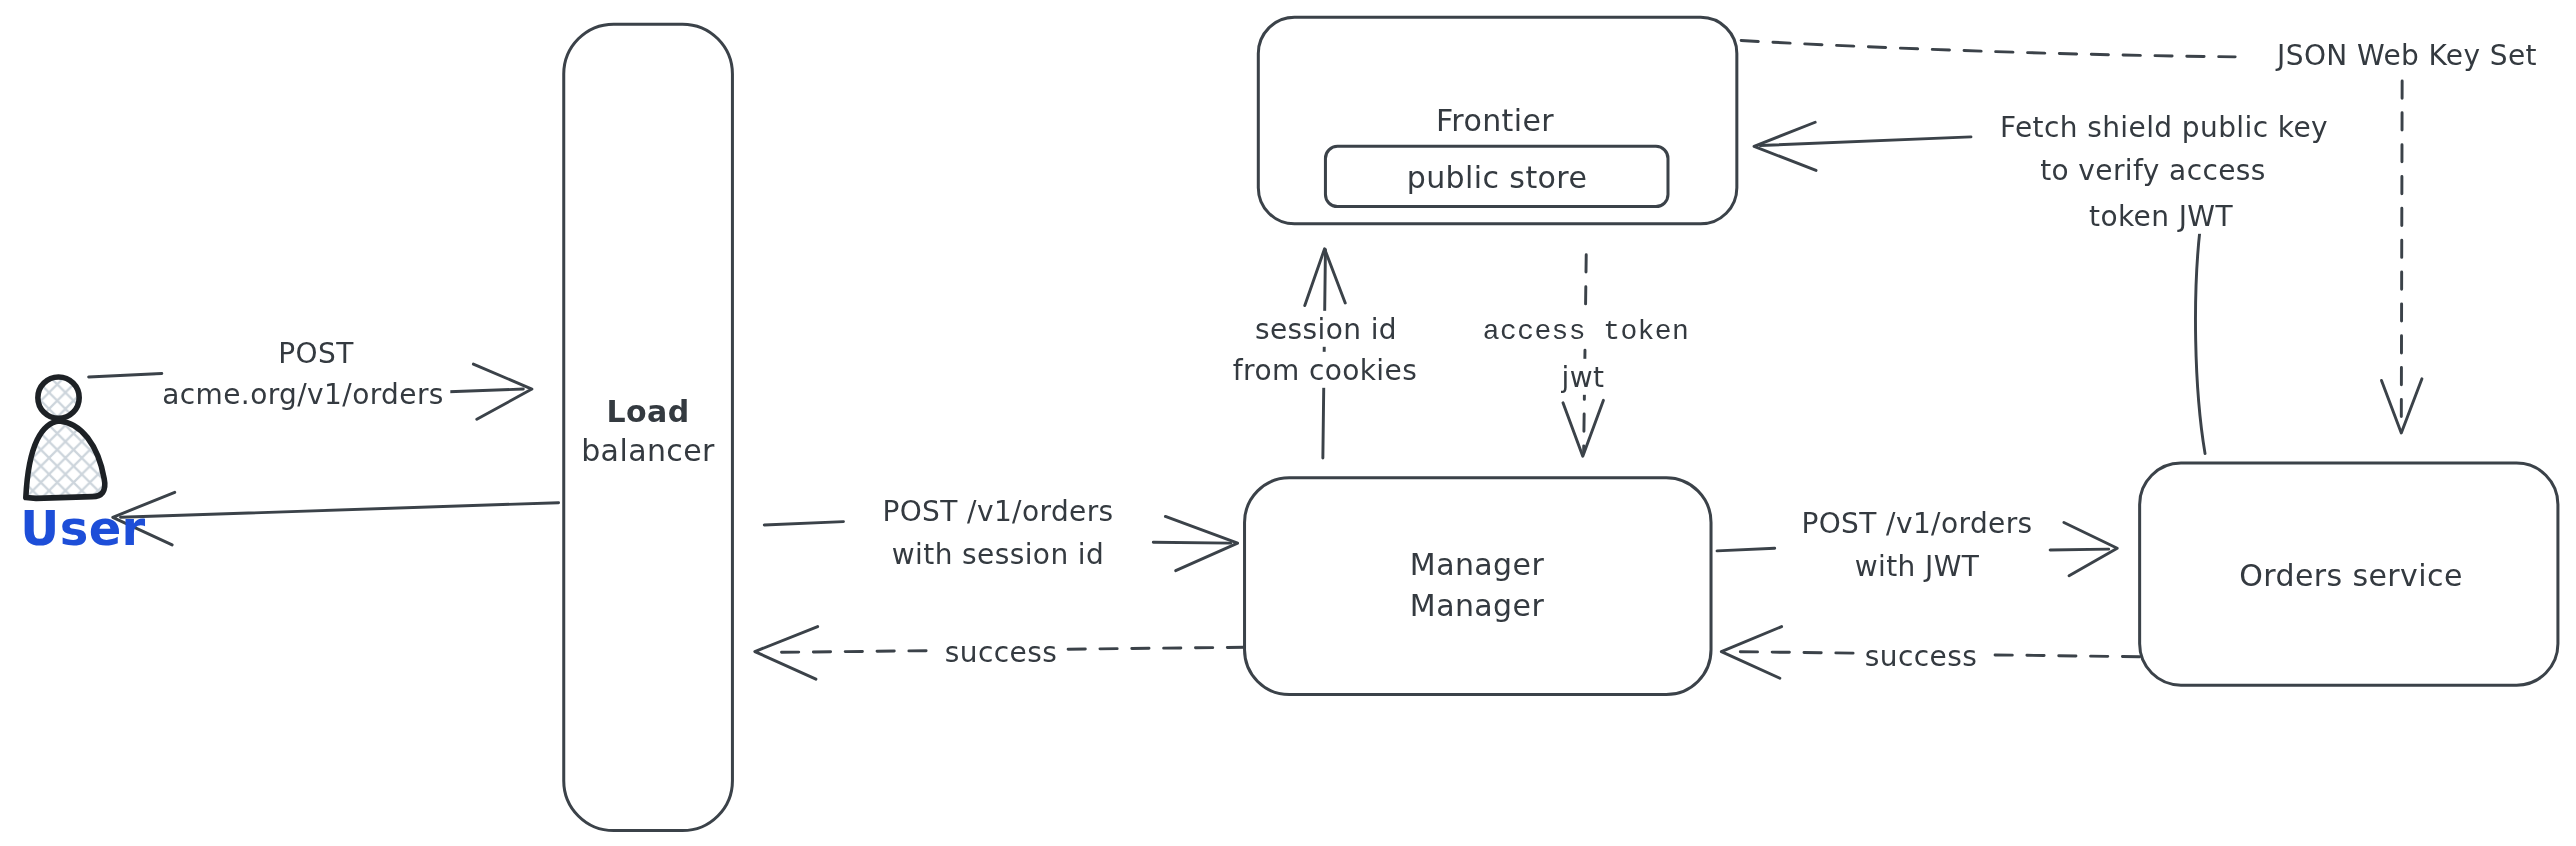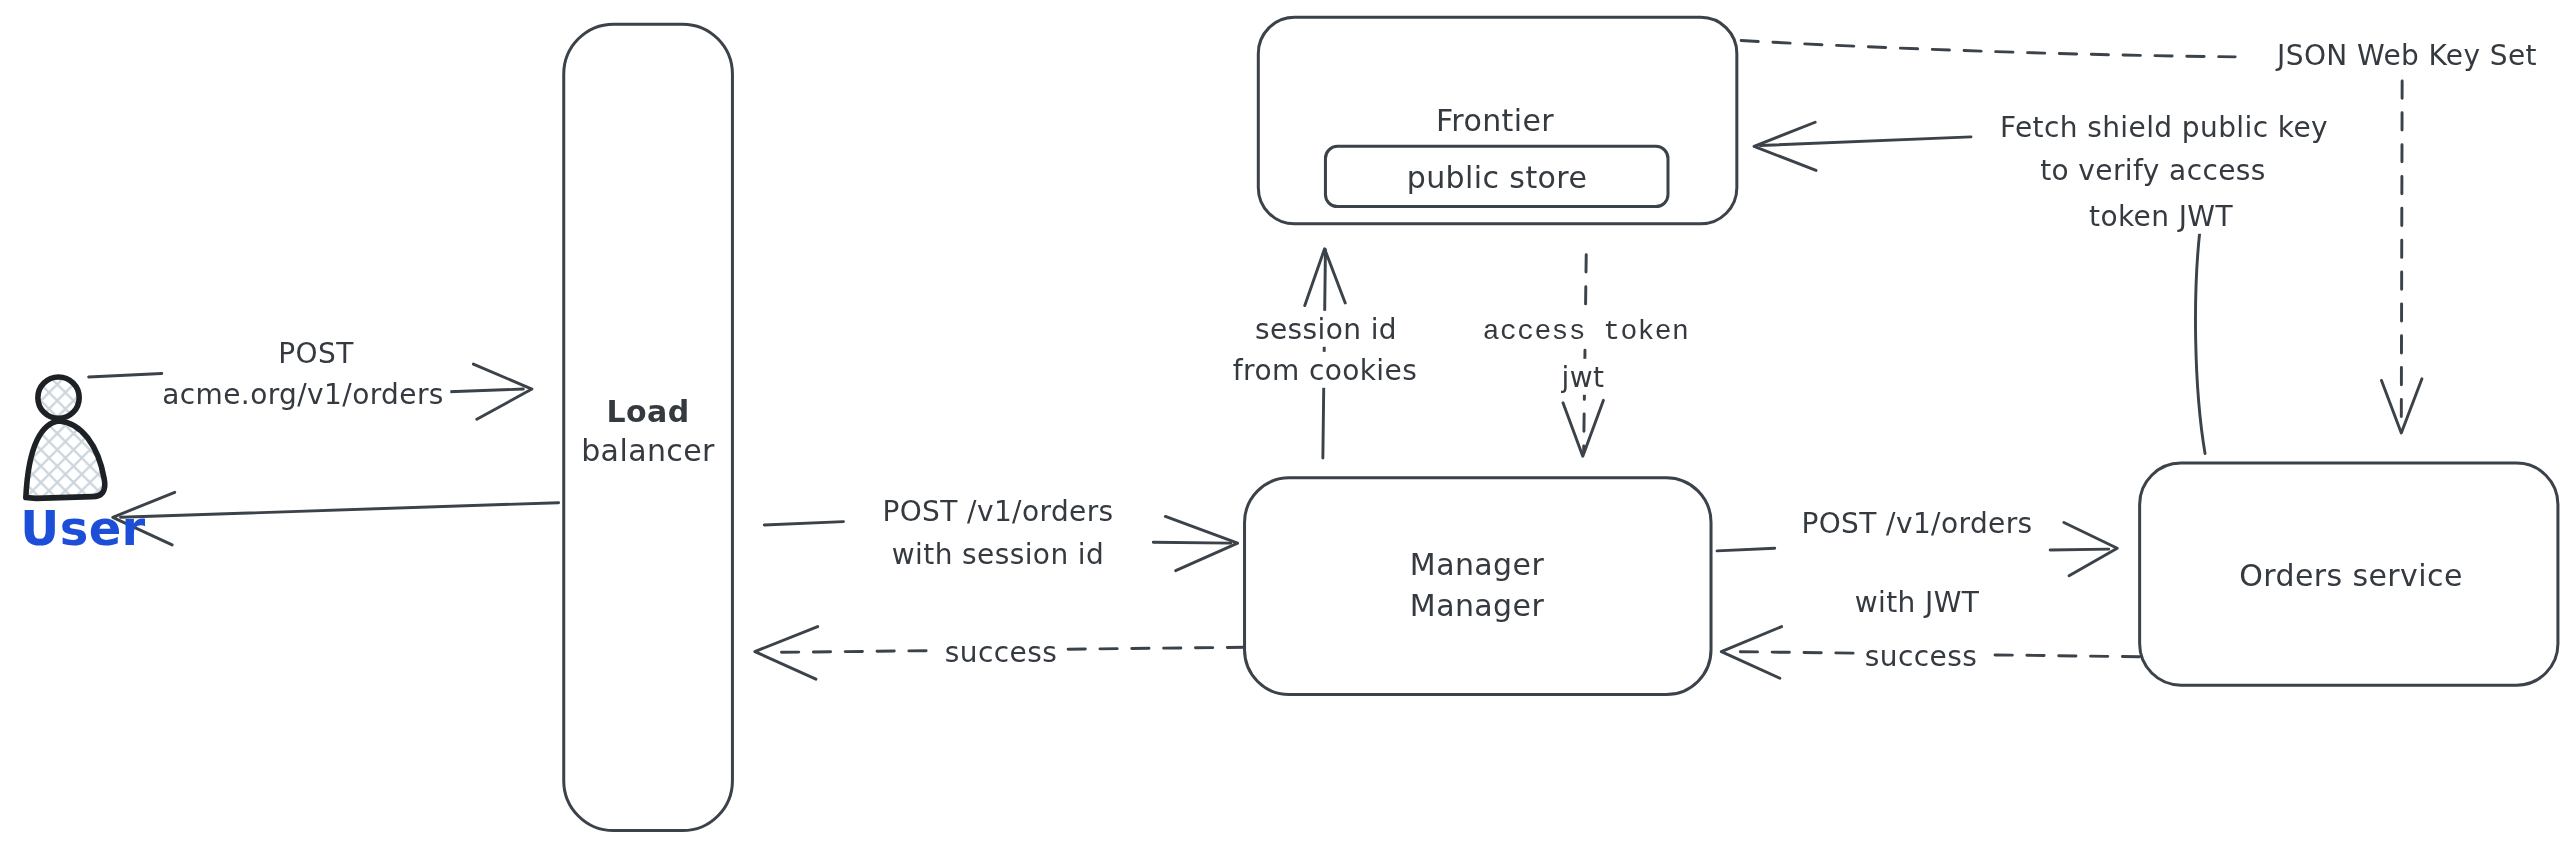--- a/index.html
+++ b/index.html
@@ -131,21 +131,21 @@
 
   <div class="lbl" style="left:1001px;top:652px;">success</div>
 
   <div class="lbl" style="left:1326px;top:329px;">session id</div>
   <div class="lbl" style="left:1325px;top:370px;">from cookies</div>
 
   <div class="lbl" style="left:1586px;top:331px;font-family:Liberation Mono, monospace;">access token</div>
   <div class="lbl" style="left:1583px;top:377px;">jwt</div>
 
   <div class="lbl" style="left:1917px;top:523px;">POST /v1/orders</div>
-  <div class="lbl" style="left:1917px;top:566px;margin-top:36px;">with JWT</div>
+  <div class="lbl" style="left:1917px;top:566px;">with JWT</div>
 
   <div class="lbl" style="left:1921px;top:656px;">success</div>
 
   <div class="lbl" style="left:2164px;top:127px;">Fetch shield public key</div>
   <div class="lbl" style="left:2153px;top:170px;">to verify access</div>
   <div class="lbl" style="left:2161px;top:216px;">token JWT</div>
 
   <div class="lbl" style="left:2407px;top:55px;">JSON Web Key Set</div>
 
 </div>

